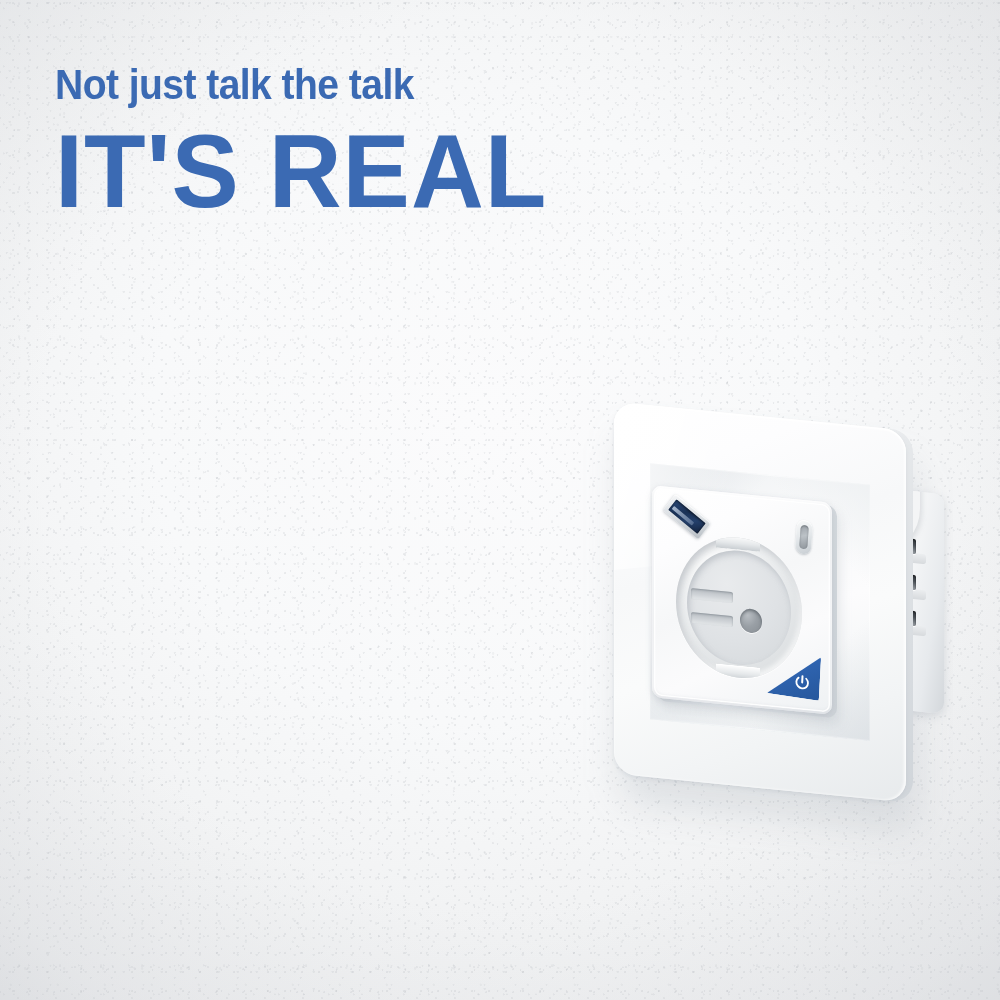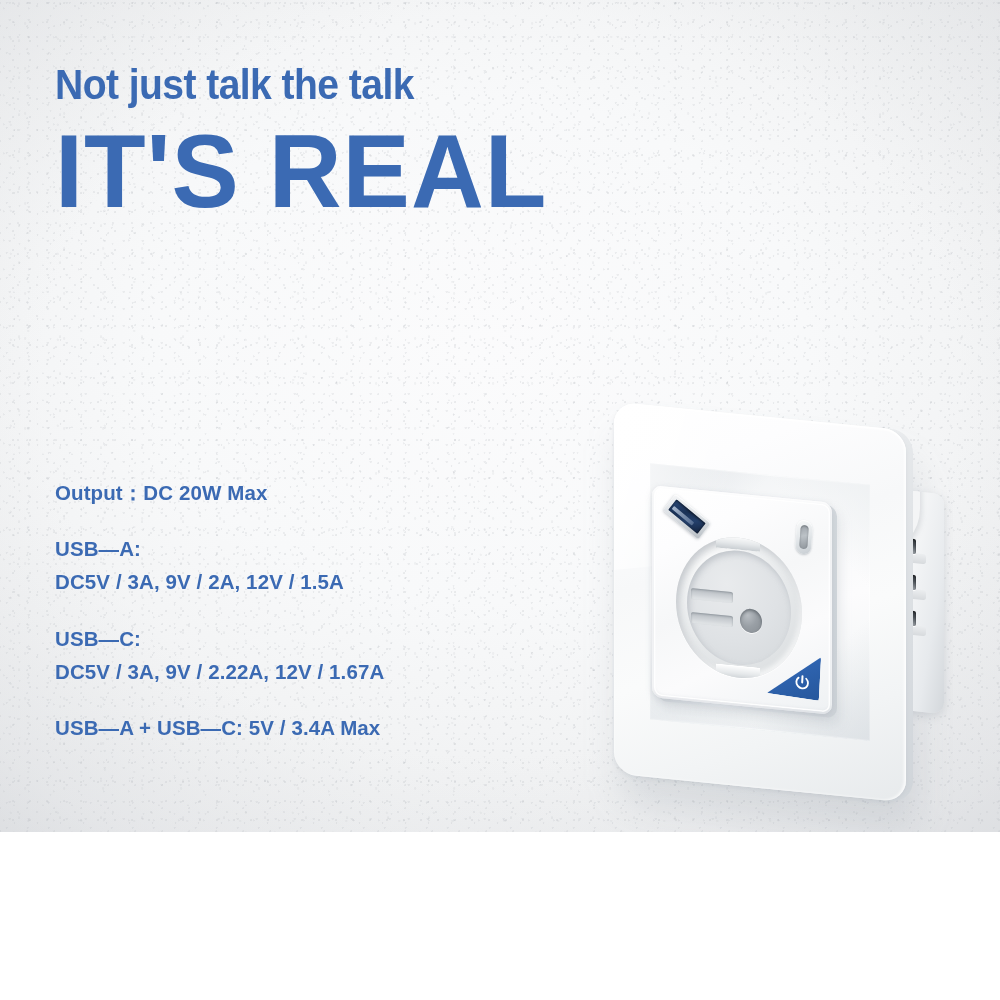--- a/index.html
+++ b/index.html
@@ -10,21 +10,21 @@
     width: 1000px;
     height: 1000px;
     overflow: hidden;
     font-family: "Liberation Sans", sans-serif;
   }
 
   
   #stage {
     position: relative;
     width: 1000px;
-    height: 832px;
+    height: 1000px;
     background: #f2f3f4;
     overflow: hidden;
   }
   .bg-base {
     position: absolute;
     inset: 0;
     background:
       radial-gradient(ellipse 78% 72% at 48% 42%,
         #fbfbfc 0%, #f8f9fa 42%, #f1f2f3 72%, #e9eaec 100%);
   }
@@ -468,41 +468,20 @@
   <div class="bg-base"></div>
   <div class="bg-noise"></div>
   <div class="bg-noise2"></div>
   <div class="bg-vignette"></div>
 
   <div id="headline">
     <div class="kicker">Not just talk the talk</div>
     <div class="hero">IT'S REAL</div>
   </div>
 
-  <div id="specs">
-
-    <div class="spec-group">
-      <div class="spec-line">Output：DC 20W Max</div>
-    </div>
-
-    <div class="spec-group">
-      <div class="spec-line">USB—A:</div>
-      <div class="spec-line">DC5V / 3A,  9V / 2A,  12V / 1.5A</div>
-    </div>
-
-    <div class="spec-group">
-      <div class="spec-line">USB—C:</div>
-      <div class="spec-line">DC5V / 3A,  9V / 2.22A,  12V / 1.67A</div>
-    </div>
-
-    <div class="spec-group">
-      <div class="spec-line">USB—A + USB—C:  5V / 3.4A Max</div>
-    </div>
-
-  </div>
 
   <div id="product">
 
     <div class="plate-shadow"></div>
 
     <div class="rear-body">
       <div class="term-lip l1"></div>
       <div class="term-lip l2"></div>
       <div class="term-lip l3"></div>
       <div class="terminal t1"></div>

